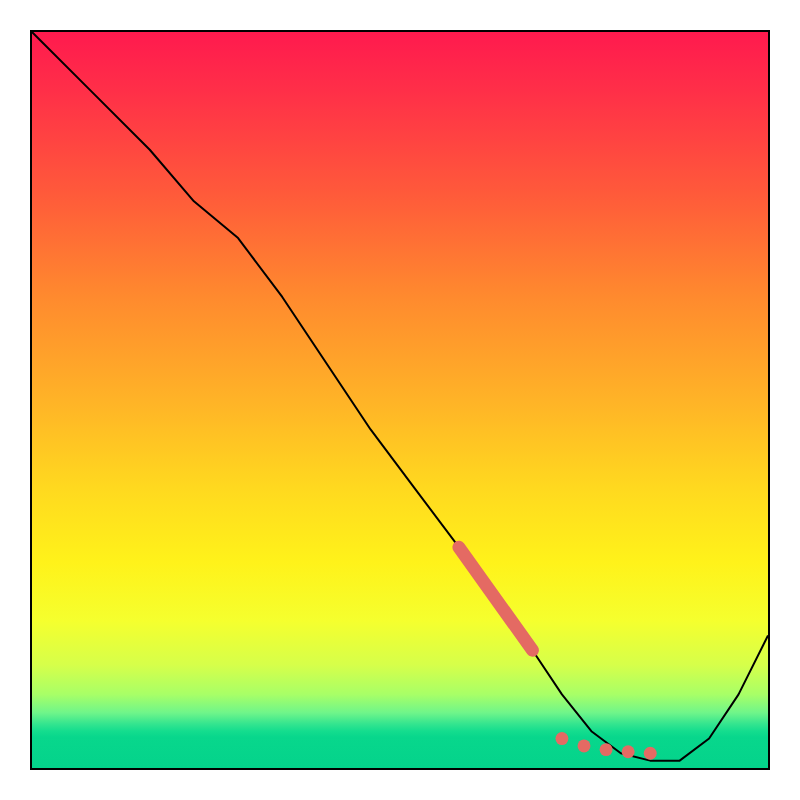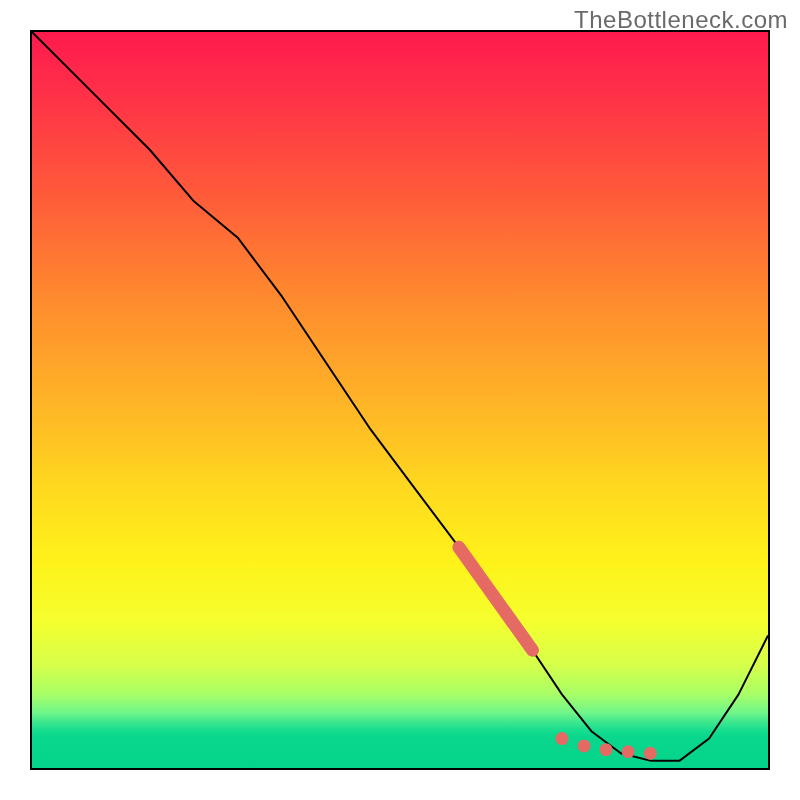--- a/index.html
+++ b/index.html
@@ -74,21 +74,20 @@
     stroke: #e46a63;
     stroke-width: 13;
     stroke-linecap: round;
   }
 </style>
 </head>
 <body>
 
 <div class="frame">
 
-  <div class="watermark">TheBottleneck.com</div>
 
   <div class="plot-area">
     <div class="gradient-bg"></div>
 
     <svg class="overlay" viewBox="0 0 740 740" preserveAspectRatio="none">
 
       <path id="curve-path" class="curve" d="M0.0 0.0 L59.2 59.2 L118.4 118.4 L162.8 170.2 L207.2 207.2 L251.6 266.4 L296.0 333.0 L340.4 399.6 L384.8 458.8 L429.2 518.0 L466.2 569.8 L503.2 621.6 L532.8 666.0 L562.4 703.0 L592.0 725.2 L621.6 732.6 L651.2 732.6 L680.8 710.4 L710.4 666.0 L740.0 606.8"></path>
 
       <path id="marker-seg" class="marker-solid" d="M429.2 518.0 L503.2 621.6"></path>
 

